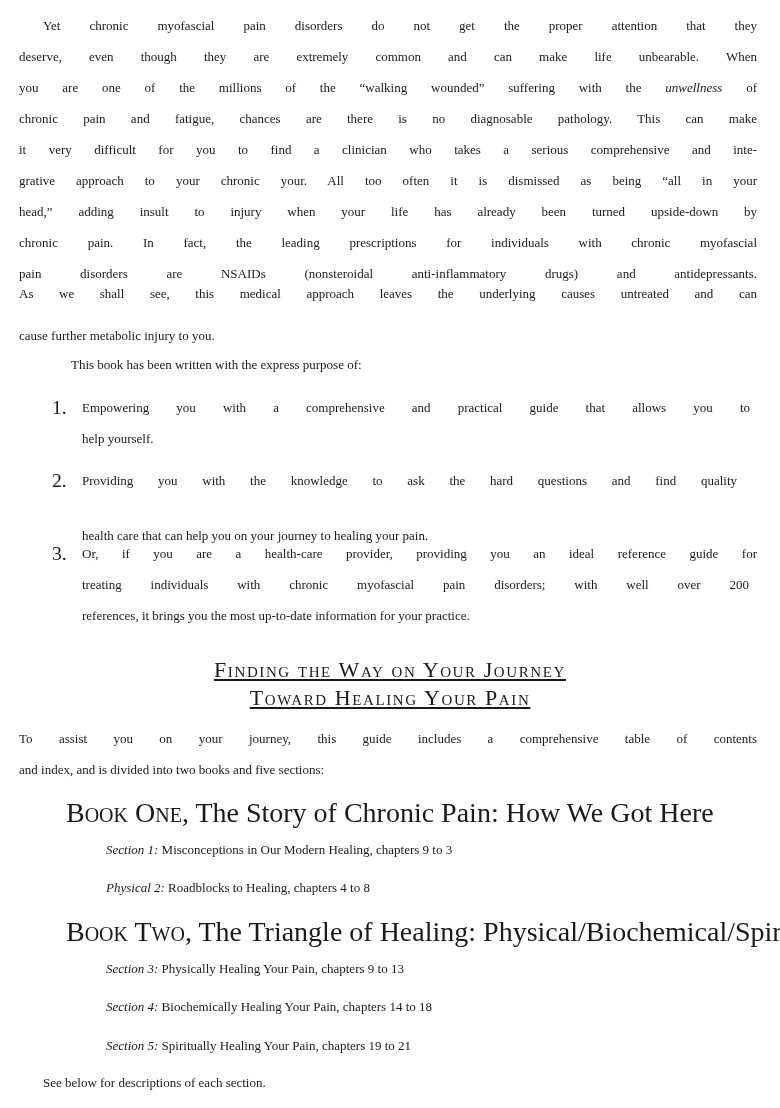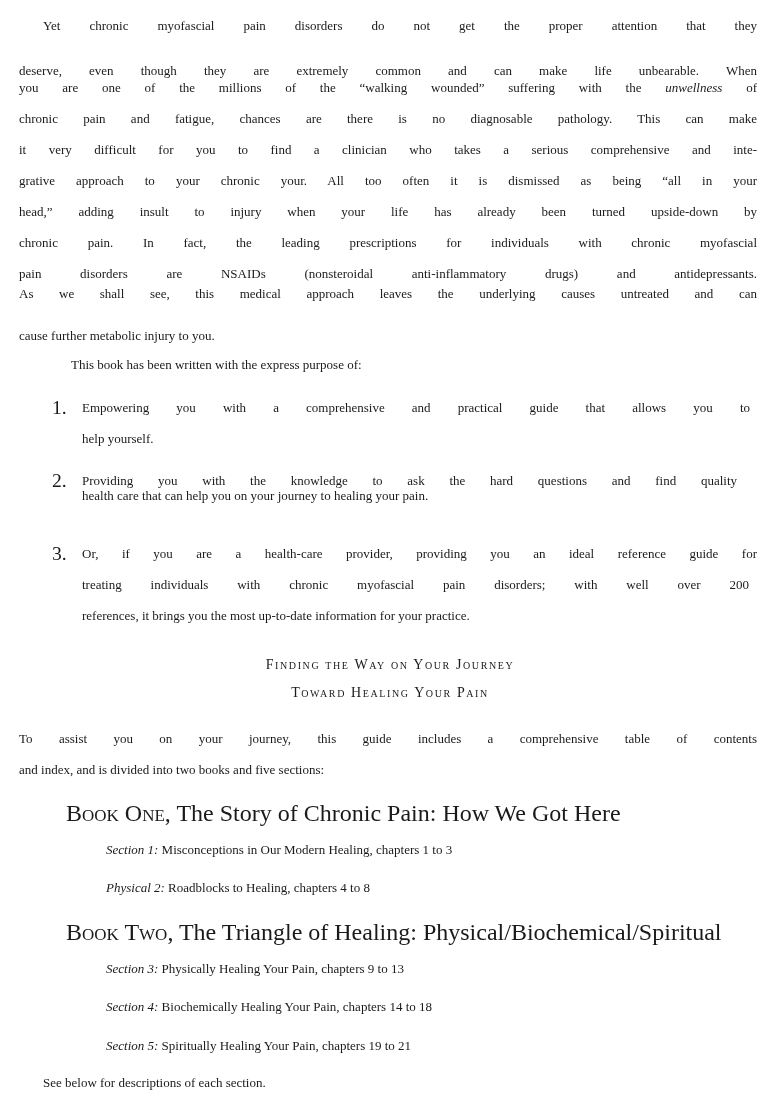--- a/index.html
+++ b/index.html
@@ -1,67 +1,67 @@
 <!DOCTYPE html>
 <html><head>
 <meta charset="utf-8">
 <style>
   html, body { margin: 0; padding: 0; background: #ffffff; }
   body { width: 780px; height: 1108px; overflow: hidden; position: relative;
          font-family: "Liberation Serif", "DejaVu Serif", serif; color: #1a1a1a; }
   .line { position: absolute; white-space: nowrap; font-size: 13px; line-height: 24px; }
   .just { left: 19px; width: 738px; text-align: justify; text-align-last: justify; }
   em { font-style: italic; font-family: Liberation Serif, serif; }
-  .sc { font-variant: small-caps; letter-spacing: 1.6px; font-size: 14px; }
+  .sc { font-variant: small-caps; letter-spacing: 1.6px; font-size: 22px; text-decoration: underline; }
   .heading { position: absolute; left: 0; width: 780px; text-align: center; white-space: nowrap; }
   .num { position: absolute; left: 52px; font-size: 19.6px; line-height: 24px; }
-  .book { font-size: 24px; }
+  .book { font-size: 28px; }
   .book .bk { font-variant: small-caps; }
 </style>
 </head>
 <body>
 
 <div>
 
   <div class="line just" style="top:14px; padding-left:24px; width:714px;">Yet chronic myofascial pain disorders do not get the proper attention that they</div>
-  <div class="line just" style="top:45px;margin-top:14px;">deserve, even though they are extremely common and can make life unbearable. When</div>
+  <div class="line just" style="top:45px;">deserve, even though they are extremely common and can make life unbearable. When</div>
   <div class="line just" style="top:76px;"><span>you are one of the millions of the “walking wounded” suffering with the </span><em>unwellness</em><span> of</span></div>
   <div class="line just" style="top:107px;">chronic pain and fatigue, chances are there is no diagnosable pathology. This can make</div>
   <div class="line just" style="top:138px;">it very difficult for you to find a clinician who takes a serious comprehensive and inte-</div>
   <div class="line just" style="top:169px;">grative approach to your chronic your. All too often it is dismissed as being “all in your</div>
   <div class="line just" style="top:200px;">head,” adding insult to injury when your life has already been turned upside-down by</div>
   <div class="line just" style="top:231px;">chronic pain. In fact, the leading prescriptions for individuals with chronic myofascial</div>
   <div class="line just" style="top:262px;">pain disorders are NSAIDs (nonsteroidal anti-inflammatory drugs) and antidepressants.</div>
   <div class="line just" style="top:282px;">As we shall see, this medical approach leaves the underlying causes untreated and can</div>
   <div class="line" style="top:324px; left:19px;">cause further metabolic injury to you.</div>
   <div class="line" style="top:353px; left:43px;margin-left:28px;">This book has been written with the express purpose of:</div>
 
   <div>
     <div class="num" style="top:396px;">1.</div>
     <div class="line" style="top:396px; left:82px; width:668px; text-align:justify; text-align-last:justify;">Empowering you with a comprehensive and practical guide that allows you to</div>
     <div class="line" style="top:427px; left:82px;">help yourself.</div>
 
     <div class="num" style="top:469px;">2.</div>
     <div class="line" style="top:469px; left:82px; width:655px; text-align:justify; text-align-last:justify;">Providing you with the knowledge to ask the hard questions and find quality</div>
-    <div class="line" style="top:484px; left:82px;">health care that can help you on your journey to healing your pain.</div>
+    <div class="line" style="top:524px; left:82px;">health care that can help you on your journey to healing your pain.</div>
 
     <div class="num" style="top:542px;">3.</div>
     <div class="line" style="top:542px; left:82px; width:675px; text-align:justify; text-align-last:justify;">Or, if you are a health-care provider, providing you an ideal reference guide for</div>
     <div class="line" style="top:573px; left:82px; width:667px; text-align:justify; text-align-last:justify;">treating individuals with chronic myofascial pain disorders; with well over 200</div>
     <div class="line" style="top:604px; left:82px;">references, it brings you the most up-to-date information for your practice.</div>
   </div>
 
   <div class="heading sc" style="top:657px;">Finding the Way on Your Journey</div>
   <div class="heading sc" style="top:685px;">Toward Healing Your Pain</div>
 
   <div class="line just" style="top:727px;">To assist you on your journey, this guide includes a comprehensive table of contents</div>
   <div class="line" style="top:758px; left:19px;">and index, and is divided into two books and five sections:</div>
 
   <div class="line book" style="top:801px; left:66px;"><span class="bk">Book One,</span><span> The Story of Chronic Pain: How We Got Here</span></div>
-  <div class="line" style="top:838px; left:106px;"><em>Section 1:</em><span> Misconceptions in Our Modern Healing, chapters 1 to 3</span></div>
+  <div class="line" style="top:838px; left:106px;"><em>Section 1:</em><span> Misconceptions in Our Modern Healing, chapters 9 to 3</span></div>
   <div class="line" style="top:876px; left:106px;"><em>Physical 2:</em><span> Roadblocks to Healing, chapters 4 to 8</span></div>
 
   <div class="line book" style="top:920px; left:66px;"><span class="bk">Book Two,</span><span> The Triangle of Healing: Physical/Biochemical/Spiritual</span></div>
   <div class="line" style="top:957px; left:106px;"><em>Section 3:</em><span> Physically Healing Your Pain, chapters 9 to 13</span></div>
   <div class="line" style="top:995px; left:106px;"><em>Section 4:</em><span> Biochemically Healing Your Pain, chapters 14 to 18</span></div>
   <div class="line" style="top:1034px; left:106px;"><em>Section 5:</em><span> Spiritually Healing Your Pain, chapters 19 to 21</span></div>
 
   <div class="line" style="top:1071px; left:43px;">See below for descriptions of each section.</div>
 </div>
 

